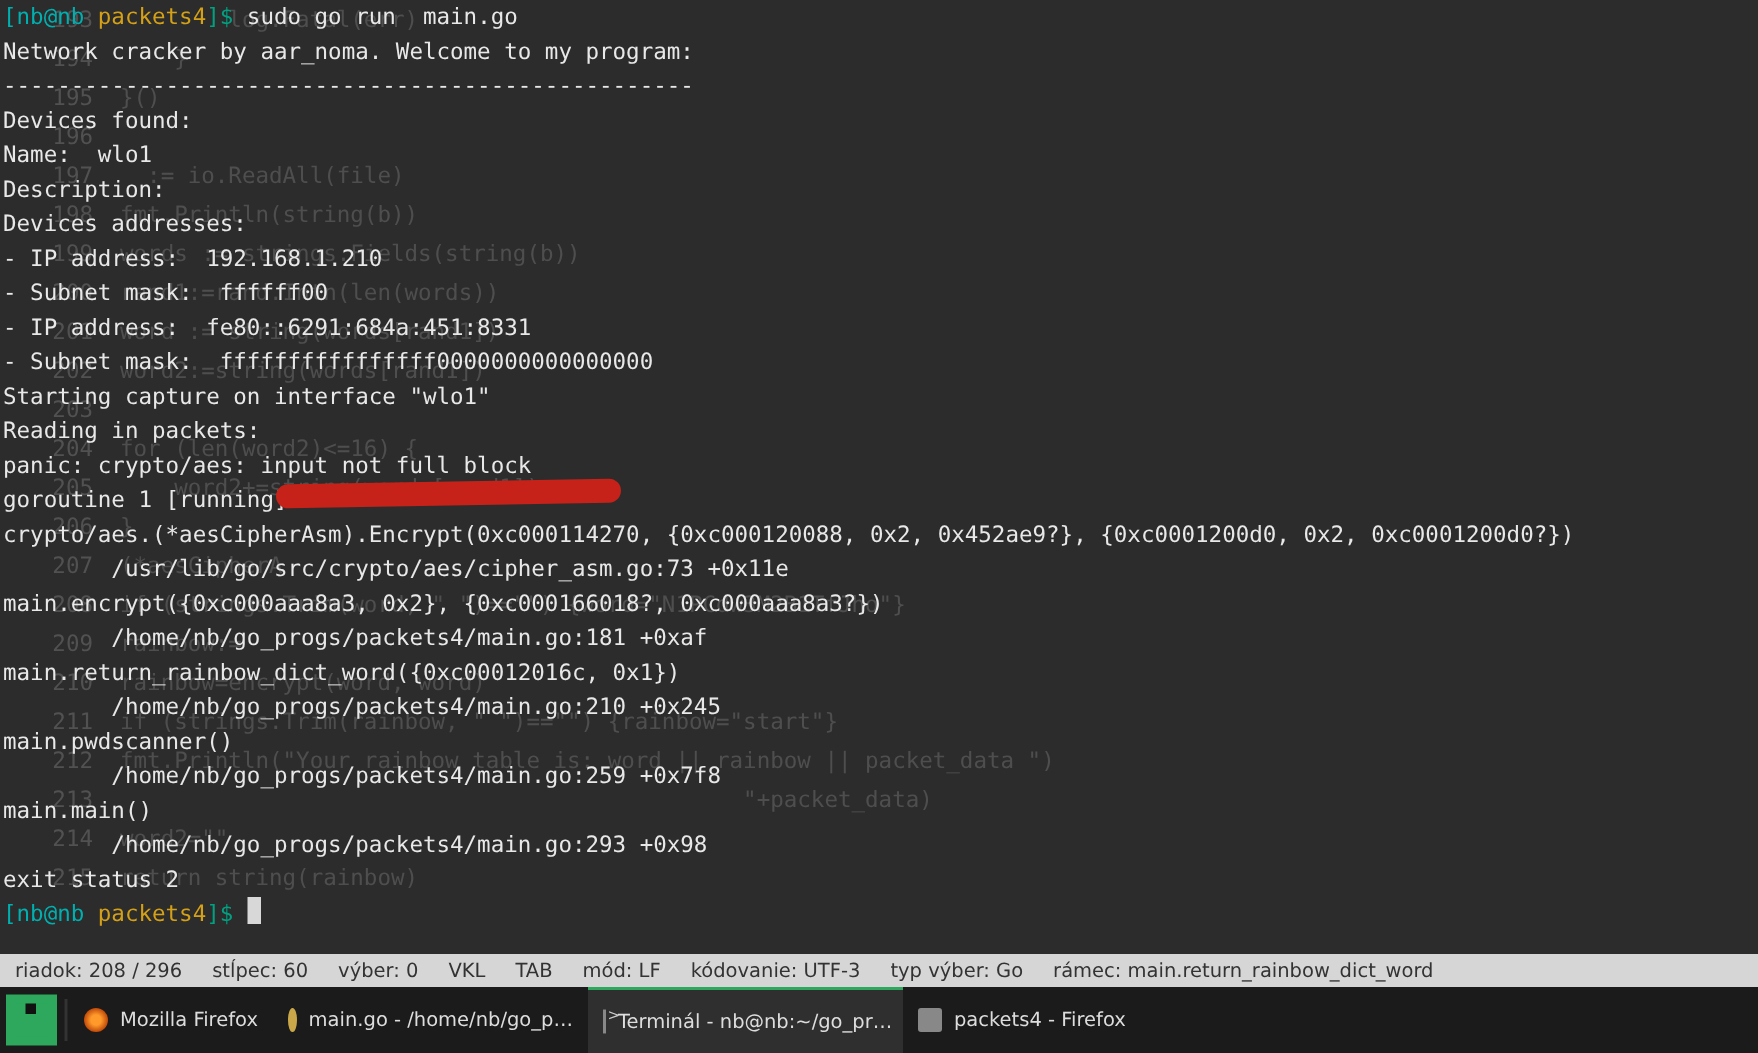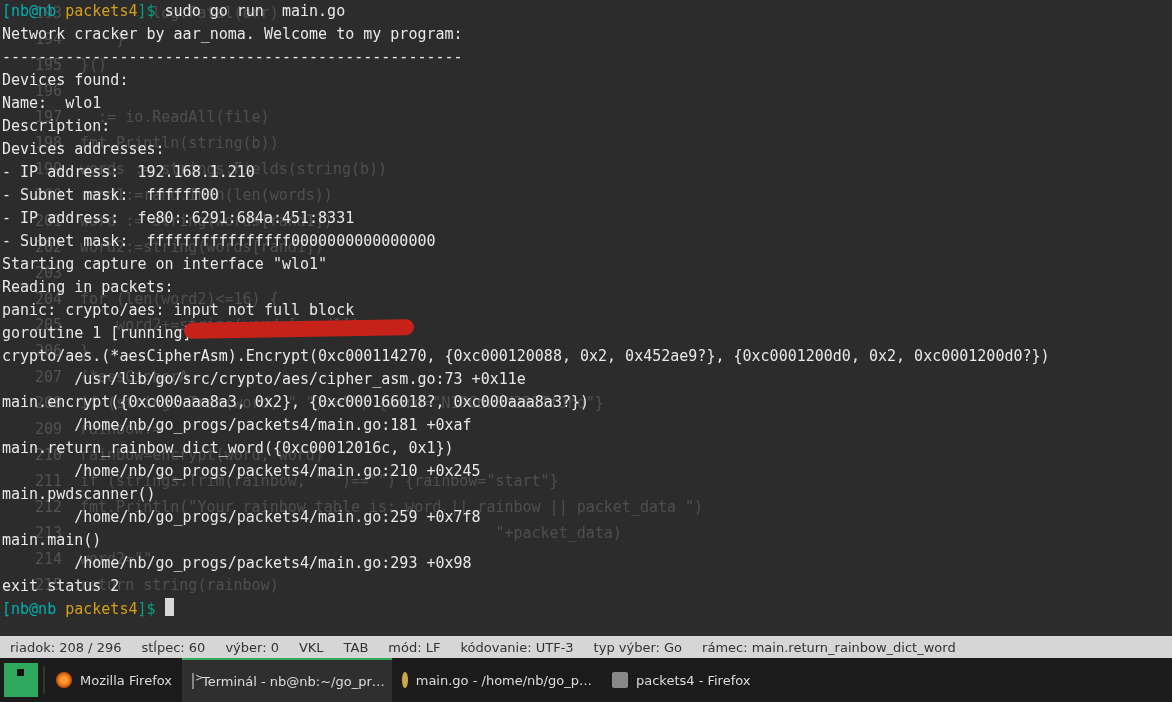--- a/index.html
+++ b/index.html
@@ -92,25 +92,25 @@
   <span>rámec: main.return_rainbow_dict_word</span>
 </div>
 
 <div class="taskbar">
   <div class="manjaro"></div>
   <span class="sep"></span>
   <div class="task">
     <span class="ticon ico-ff"></span>
     <span>Mozilla Firefox</span>
   </div>
+  <div class="task">
+    <span class="ticon ico-ed"></span>
+    <span>main.go - /home/nb/go_p…</span>
+  </div>
   <div class="task active">
     <span class="ticon ico-term"></span>
     <span>Terminál - nb@nb:~/go_pr…</span>
-  </div>
-  <div class="task">
-    <span class="ticon ico-ed"></span>
-    <span>main.go - /home/nb/go_p…</span>
   </div>
   <div class="task">
     <span class="ticon ico-fm"></span>
     <span>packets4 - Firefox</span>
   </div>
 </div>
 
 </body></html>

